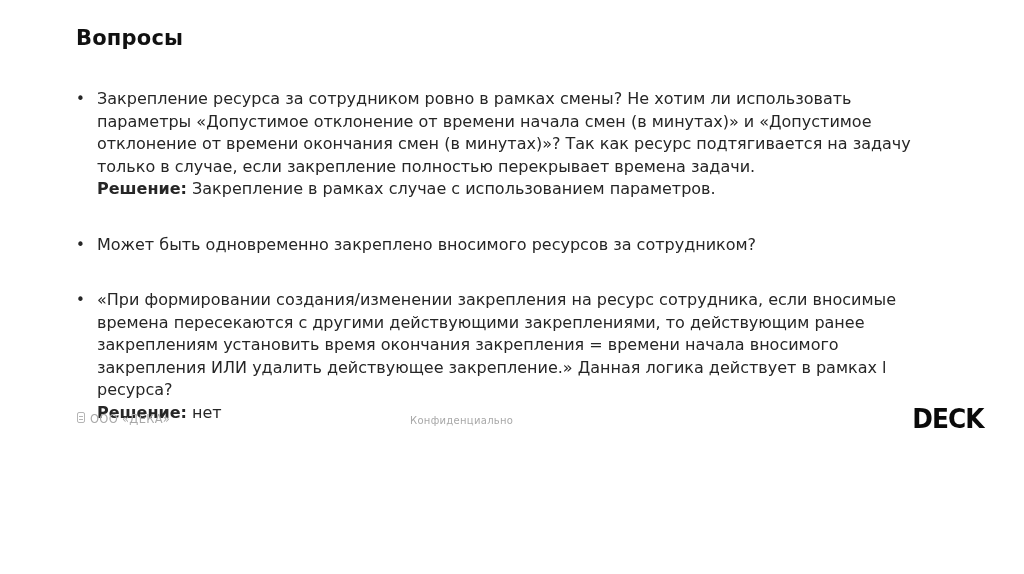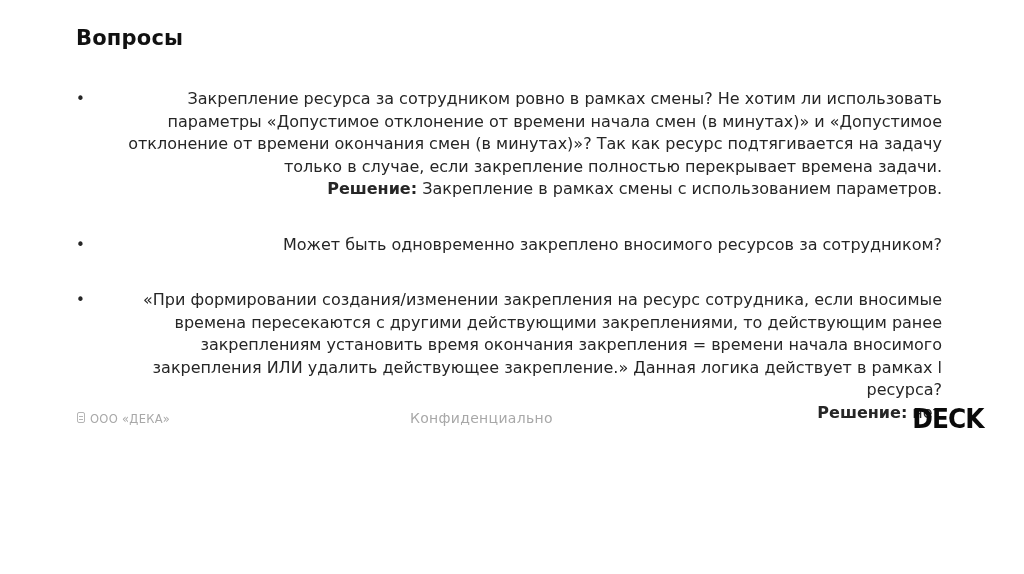--- a/index.html
+++ b/index.html
@@ -34,21 +34,21 @@
     margin-bottom: 33px;
     color: #262626;
     font-size: 16px;
     line-height: 22.5px;
   }
   .bullet-marker {
     flex: 0 0 21px;
     color: #262626;
     font-size: 15px;
   }
-  .bullet-body { flex: 1 1 auto; max-width: 845px; text-align: right; }
+  .bullet-body { flex: 1 1 auto; max-width: 845px; }
   .solution-line .solution-label { font-weight: bold; margin-top: 8px; }
   .footer {
     position: absolute;
     left: 0;
     right: 0;
     bottom: 0;
     height: 48px;
   }
   .footer-company {
     position: absolute;
@@ -77,21 +77,21 @@
     height: 1px;
     background: #b5b5b5;
   }
   .company-mark-icon::before { top: 3px; }
   .company-mark-icon::after  { top: 6px; }
   .footer-confidential {
     position: absolute;
     left: 410px;
     bottom: 18px;
     color: #a8a8a8;
-    font-size: 14px;
+    font-size: 10px;
     letter-spacing: 0.3px;
   }
   .footer-logo {
     position: absolute;
     right: 40px;
     bottom: 10px;
     color: #0a0a0a;
     font-size: 27px;
     font-weight: bold;
     letter-spacing: -1px;
@@ -105,21 +105,21 @@
 <div class="slide">
   <div class="content">
     <div class="title">Вопросы</div>
 
     <ul class="bullets">
       <li class="bullet">
         <span class="bullet-marker">•</span>
         <div class="bullet-body">
           <span>Закрепление ресурса за сотрудником ровно в рамках смены? Не хотим ли использовать параметры «Допустимое отклонение от времени начала смен (в минутах)» и «Допустимое отклонение от времени окончания смен (в минутах)»? Так как ресурс подтягивается на задачу только в случае, если закрепление полностью перекрывает времена задачи.</span>
           <div class="solution-line">
-            <span class="solution-label">Решение:</span><span> Закрепление в рамках смены с использованием параметров.</span>
+            <span class="solution-label">Решение:</span><span> Закрепление в рамках случае с использованием параметров.</span>
           </div>
         </div>
       </li>
 
       <li class="bullet">
         <span class="bullet-marker">•</span>
         <div class="bullet-body">
           <span>Может быть одновременно закреплено вносимого ресурсов за сотрудником?</span>
         </div>
       </li>

